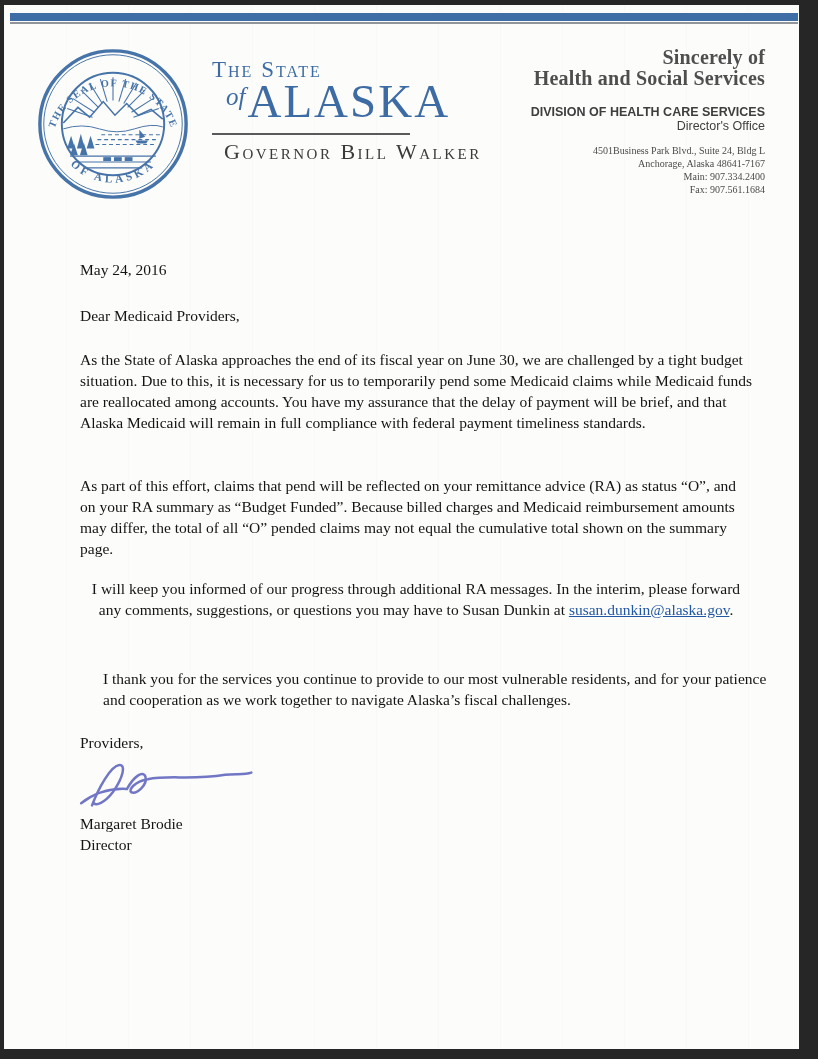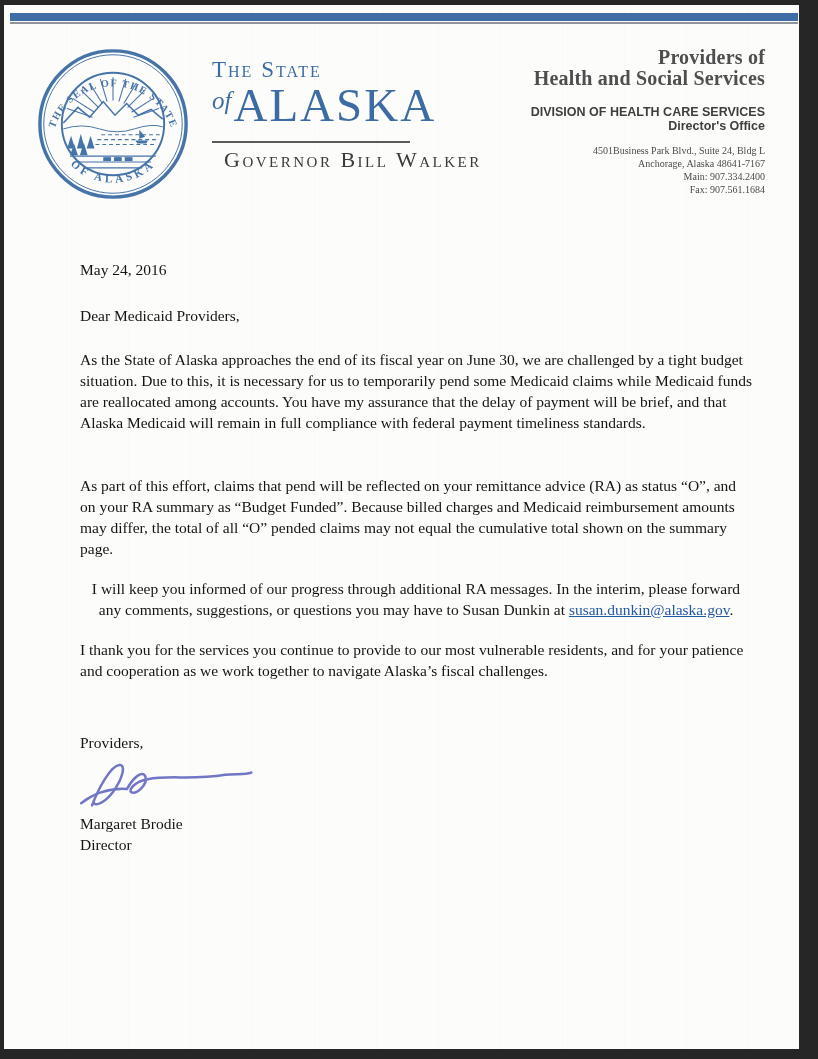--- a/index.html
+++ b/index.html
@@ -28,34 +28,34 @@
   }
 
   
   .seal { position: absolute; left: 31px; top: 41px; }
 
   .state-logo { position: absolute; left: 208px; top: 54px; color: #3d6ba4; }
   .the-state {
     font-variant: small-caps;
     font-size: 23px; letter-spacing: 2px; line-height: 22px;
   }
-  .of-alaska { white-space: nowrap; line-height: 36px; margin-top: 2px; }
+  .of-alaska { white-space: nowrap; line-height: 28px; margin-top: 2px; margin-left: 14px; }
   .of-alaska .of { font-style: italic; font-size: 25px; vertical-align: 12px; margin-right: 2px; }
   .of-alaska .alaska { font-size: 47px; letter-spacing: 2px; }
   .logo-rule { width: 198px; height: 2px; background: #5a5a5a; margin: 7px 0 4px 0; }
   .governor {
     font-variant: small-caps; color: #3a3a3a;
     font-size: 22px; letter-spacing: 2.5px; margin-left: 12px;
   }
 
   .dept-block { position: absolute; top: 42px; right: 34px; text-align: right; color: #4e4e4e; }
   .dept-name { font-weight: bold; font-size: 20px; line-height: 21px; letter-spacing: 0.2px; }
   .division-block { margin-top: 16px; font-family: "Liberation Sans", sans-serif; color: #3e3e3e; }
   .division { font-weight: bold; font-size: 12.5px; line-height: 14px; }
-  .office { font-weight: bold; font-size: 12.5px; line-height: 14px; }
+  .office { font-weight: normal; font-size: 12.5px; line-height: 14px; }
   .address-block { margin-top: 11px; font-family: Liberation Serif, serif;
                    font-size: 10px; line-height: 13px; color: #4a4a4a; }
 
   
   .body-text {
     position: absolute; left: 76px; width: 672px;
     font-size: 15.5px; line-height: 21px; color: #141414;
   }
   .email-link { color: #2257a4; text-decoration: underline; cursor: pointer; }
   .signature-svg { position: absolute; left: 68px; top: 748px; }
@@ -136,21 +136,21 @@
     <div class="the-state">The State</div>
     <div class="of-alaska">
       <span class="of">of</span><span class="alaska">ALASKA</span>
     </div>
     <div class="logo-rule"></div>
     <div class="governor">Governor Bill Walker</div>
   </div>
 
   <div class="dept-block">
     <div class="dept-name">
-      <div>Providers of</div>
+      <div>Sincerely of</div>
       <div>Health and Social Services</div>
     </div>
     <div class="division-block">
       <div class="division">DIVISION OF HEALTH CARE SERVICES</div>
       <div class="office">Director's Office</div>
     </div>
     <div class="address-block">
       <div>4501Business Park Blvd., Suite 24, Bldg L</div>
       <div>Anchorage, Alaska 48641-7167</div>
       <div>Main: 907.334.2400</div>
@@ -163,21 +163,21 @@
   <div class="body-text" style="top:300px;">Dear Medicaid Providers,</div>
 
   <div class="body-text" style="top:344px;">As the State of Alaska approaches the end of its fiscal year on June 30, we are challenged by a tight budget situation.  Due to this, it is necessary for us to temporarily pend some Medicaid claims while Medicaid funds are reallocated among accounts. You have my assurance that the delay of payment will be brief, and that Alaska Medicaid will remain in full compliance with federal payment timeliness standards.</div>
 
   <div class="body-text" style="top:470px;">As part of this effort, claims that pend will be reflected on your remittance advice (RA) as status “O”, and on your RA summary as “Budget Funded”. Because billed charges and Medicaid reimbursement amounts may differ, the total of all “O” pended claims may not equal the cumulative total shown on the summary page.</div>
 
   <div class="body-text" style="top:573px;text-align:center;">
     <span>I will keep you informed of our progress through additional RA messages. In the interim, please forward any comments, suggestions, or questions you may have to Susan Dunkin at </span><a class="email-link">susan.dunkin@alaska.gov</a><span>.</span>
   </div>
 
-  <div class="body-text" style="top:634px;">I thank you for the services you continue to provide to our most vulnerable residents, and for your patience and cooperation as we work together to navigate Alaska’s fiscal challenges.</div>
+  <div class="body-text" style="top:663px;margin-left:23px;">I thank you for the services you continue to provide to our most vulnerable residents, and for your patience and cooperation as we work together to navigate Alaska’s fiscal challenges.</div>
 
   <div class="body-text" style="top:727px;">Providers,</div>
 
   <svg class="signature-svg" width="195" height="60" viewBox="0 0 170 55" fill="none">
     <g stroke="#7277c5" stroke-width="2.3" stroke-linecap="round" fill="none">
       <path d="M14,48 C20,32 31,12 39,11 C45,10 43,22 33,36 C26,45 17,50 15,45"></path>
       <path d="M4,46 C16,37 30,32 46,33 C52,22 61,15 63,22 C65,29 55,38 50,36 C47,34 53,26 65,24 C85,20 104,25 136,20 C145,18.5 153,20.5 160,18"></path>
     </g>
   </svg>
 

